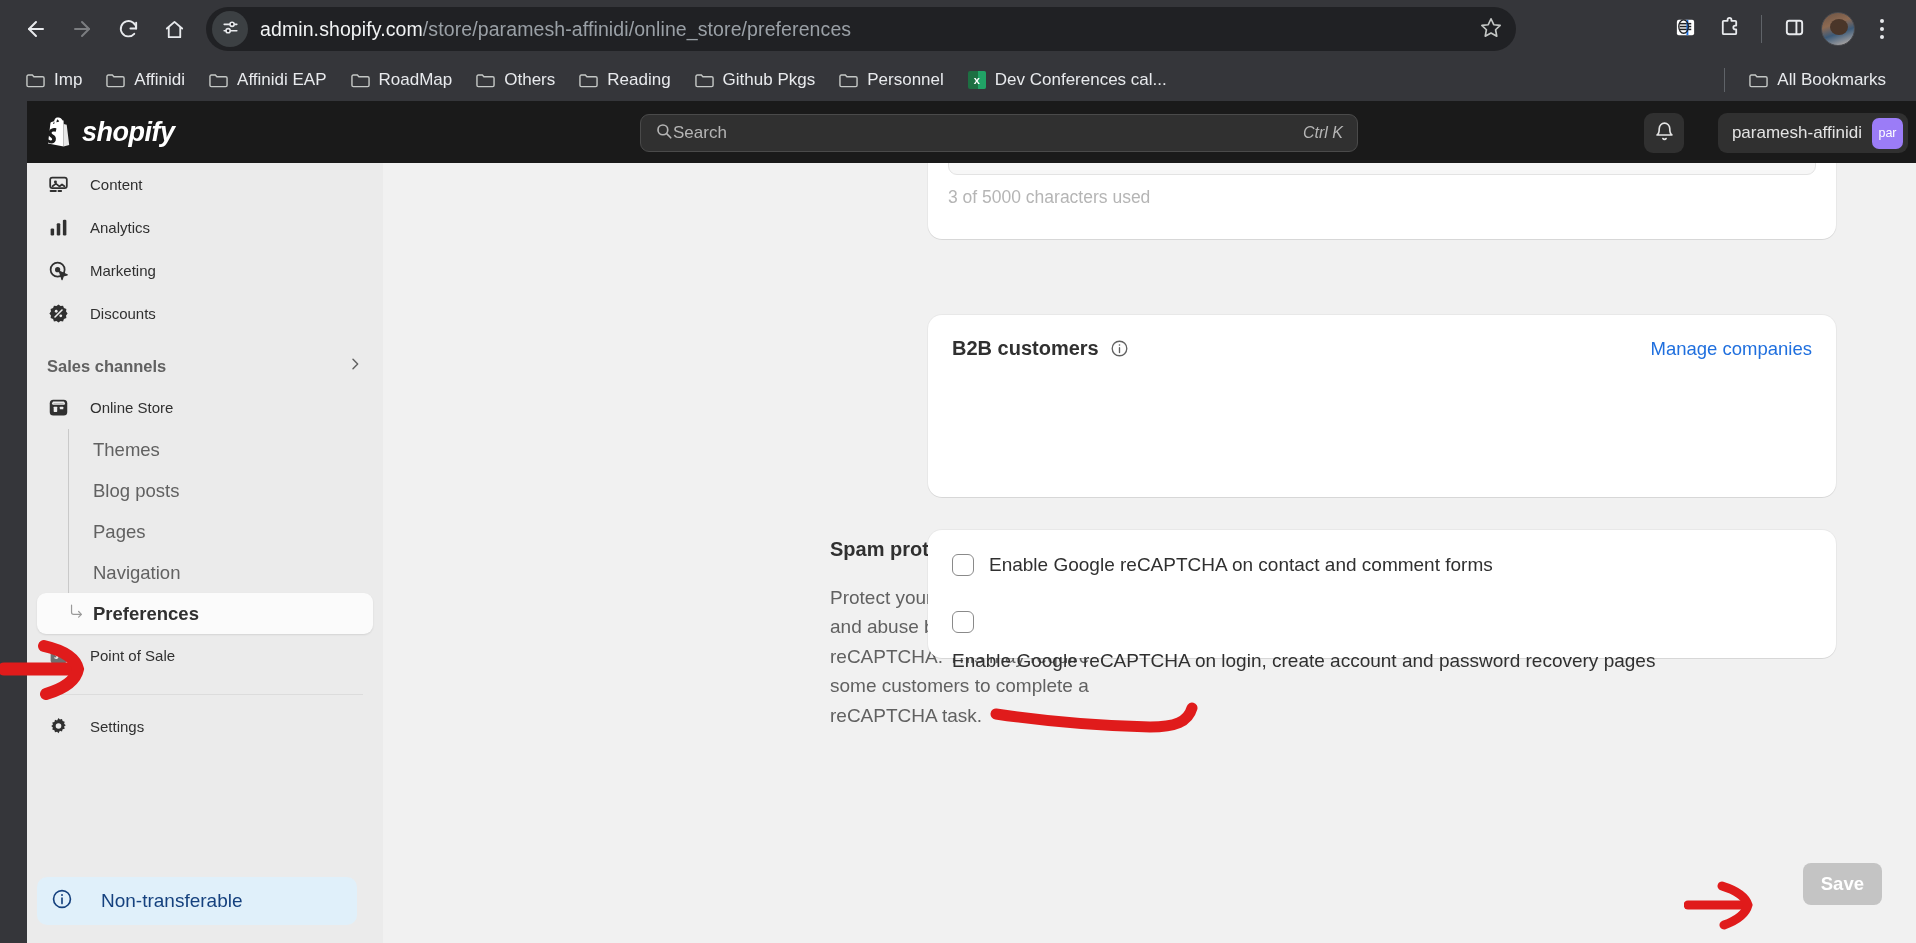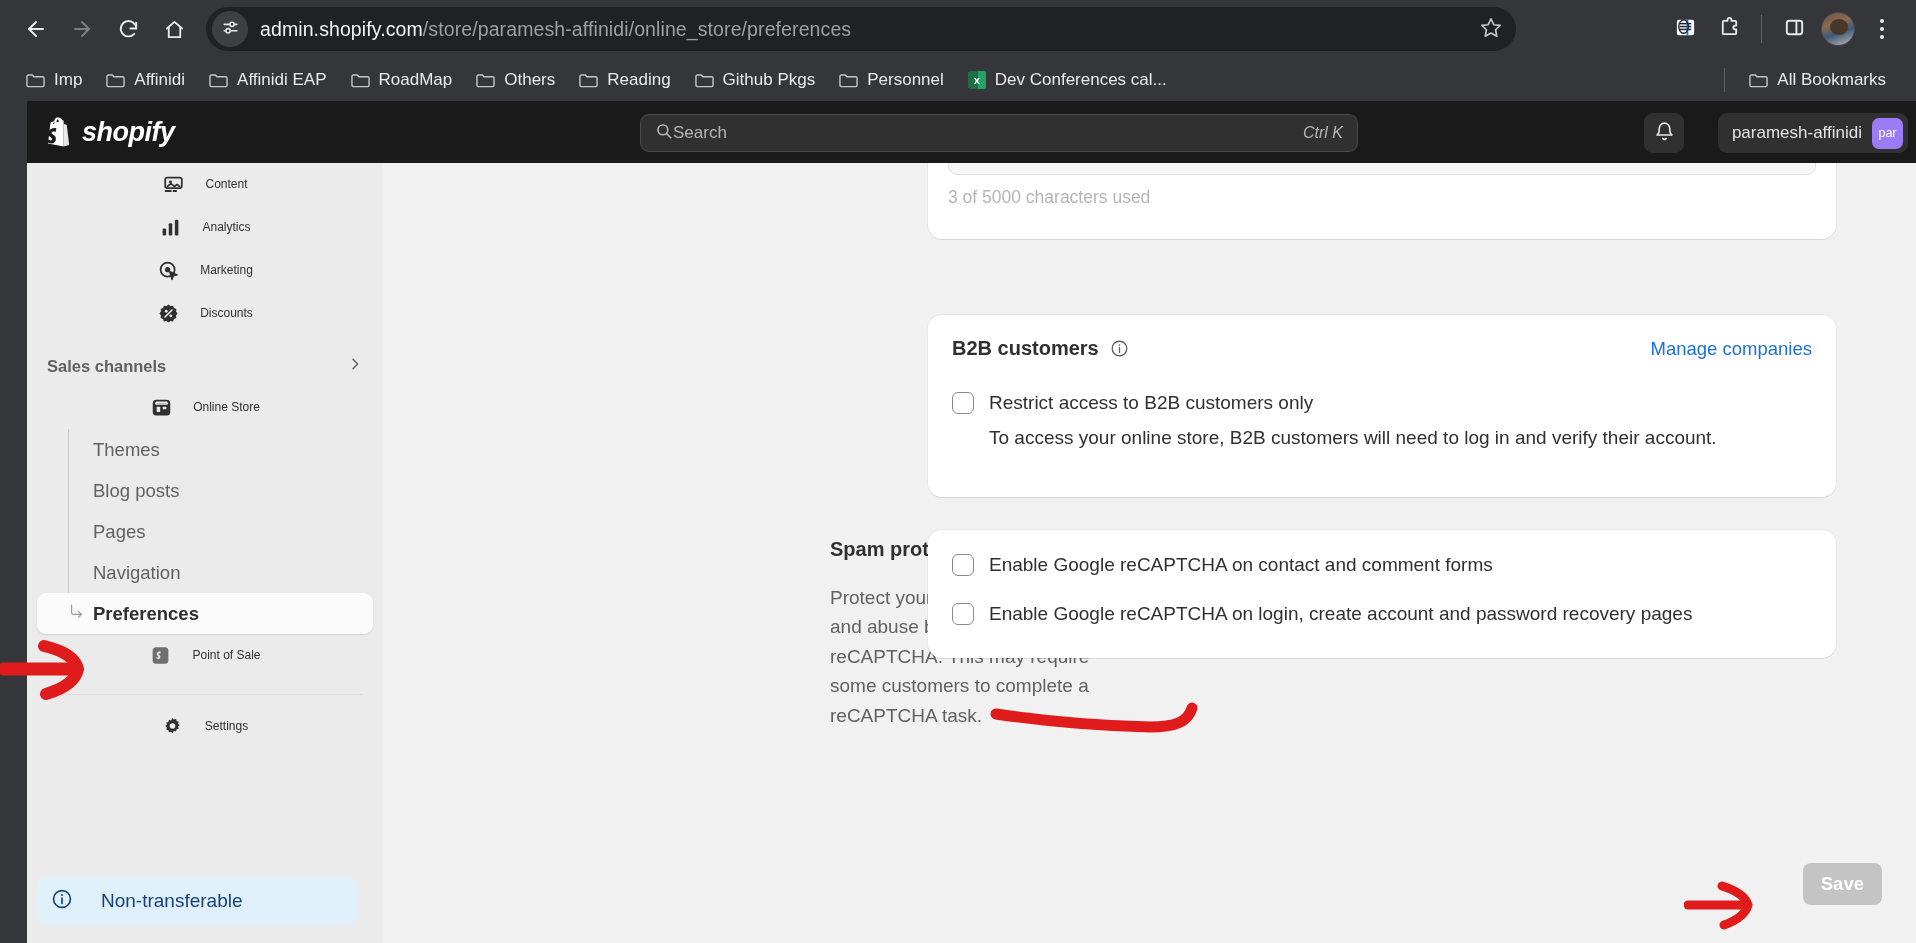--- a/index.html
+++ b/index.html
@@ -178,23 +178,22 @@
   .sidebar {
     position: absolute; left: 0; top: 62px;
     width: 356px; height: 780px;
     background: #ebebeb;
     padding: 0 10px;
   }
   .nav-item {
     display:flex; align-items:center; gap:21px;
     height: 42px; padding: 0 10px;
     border-radius: 8px;
-    font-size: 12px; color: #303030;
+    font-size: 15px; color: #303030;
     margin-bottom: 1px;
-    justify-content: center;
   }
   .nav-item .ic { width:22px;height:22px;display:flex;align-items:center;justify-content:center;flex:0 0 auto;color:#303030;}
   .nav-head {
     display:flex;align-items:center;
     height: 40px; padding: 0 10px;
     font-size: 16.5px; font-weight: bold; color: #616161;
     margin-top: 12px;
   }
   .nav-head .chev { margin-left:auto; color:#616161; }
   .sub-wrap { position: relative; padding-left: 0; }
@@ -273,21 +272,21 @@
   }
   .spam-title { font-size: 20px; font-weight: bold; color: #303030; }
   .spam-desc {
     margin-top: 22px; font-size: 19px; color: #616161; line-height: 1.55;
   }
   .spam-card {
     position:absolute; left: 545px; top: 367px; width: 908px; height: 128px;
     padding: 22px 24px;
   }
   .spam-card .chk-row { margin-top: 0; }
-  .spam-card .chk-row + .chk-row { margin-top: 23px; }
+  .spam-card .chk-row + .chk-row { margin-top: 31px; flex-direction: column; }
 
   .save-btn {
     position:absolute; right: 34px; bottom: 38px;
     height: 42px; min-width: 78px;
     background: #c4c4c4; border-radius: 8px;
     display:flex;align-items:center;justify-content:center;
     color: #fff; font-size: 18.5px; font-weight: bold;
     padding: 0 18px;
   }
 
@@ -666,27 +665,20 @@
           <span class="card-title">B2B customers</span>
           <span class="info-ic">
             <svg width="19" height="19" viewBox="0 0 24 24" fill="none" stroke="currentColor" stroke-width="1.7">
                 <circle cx="12" cy="12" r="9.2"></circle>
                 <line x1="12" y1="11" x2="12" y2="17" stroke-linecap="round"></line>
                 <circle cx="12" cy="7.6" r="1.05" fill="currentColor" stroke="none"></circle>
               </svg>
           </span>
           <a class="card-link">Manage companies</a>
         </div>
-        <div class="chk-row">
-          <span class="chkbox"></span>
-          <div>
-            <div class="chk-label">Restrict access to B2B customers only</div>
-            <div class="chk-sub">To access your online store, B2B customers will need to log in and verify their account.</div>
-          </div>
-        </div>
       </div>
 
       <div class="spam-left">
         <div class="spam-title">Spam protection</div>
         <div class="spam-desc">Protect your store from spam and abuse by enabling Google reCAPTCHA. This may require some customers to complete a reCAPTCHA task.</div>
       </div>
 
       <div class="card spam-card">
         <div class="chk-row">
           <span class="chkbox"></span>

